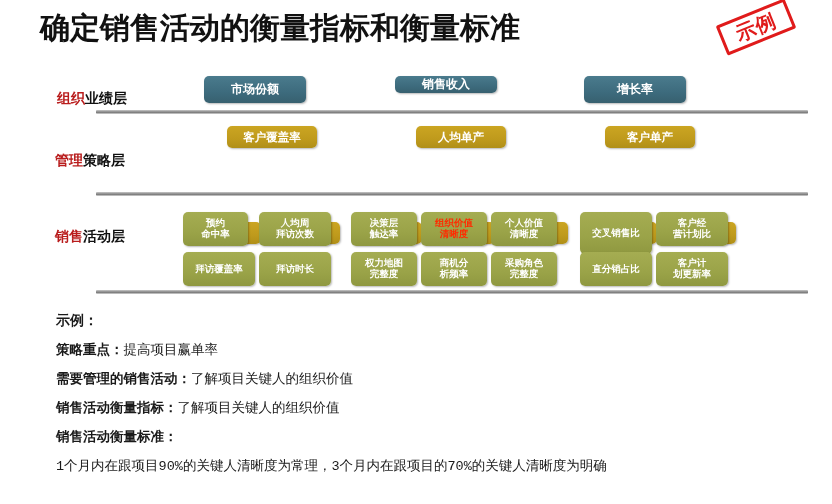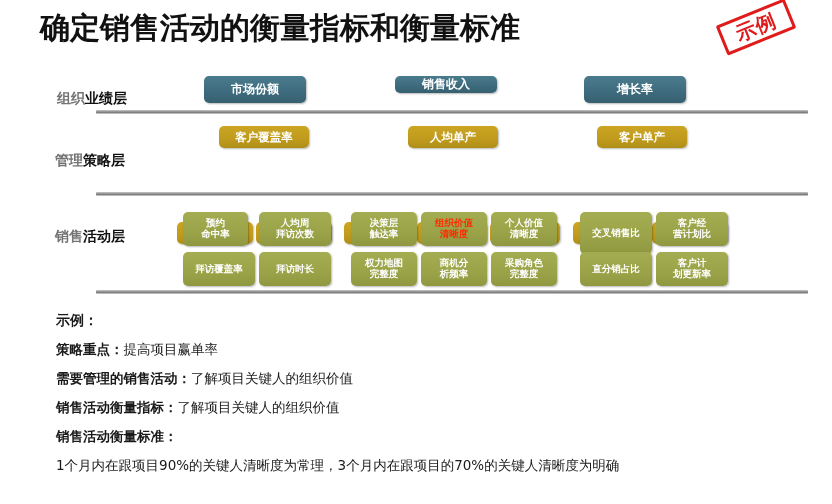--- a/index.html
+++ b/index.html
@@ -60,21 +60,21 @@
     height: 245px;
   }
 
   .layer-label {
     position: absolute;
     font-size: 14px;
     font-weight: bold;
     white-space: nowrap;
     color: #111111;
   }
-  .layer-label .hl { color: #737373; }
+  .layer-label .hl { color: #b91c1c; }
 
   
   .sep {
     position: absolute;
     height: 4px;
     background: linear-gradient(to bottom, #c9c9c9 0%, #8e8e8e 45%, #6f6f6f 55%, #d8d8d8 100%);
     border-radius: 1px;
   }
 
   
@@ -91,20 +91,21 @@
     line-height: 1.12;
     box-shadow: 1px 1px 2px rgba(0,0,0,0.28);
     padding: 1px 2px;
   }
   .box.teal {
     background: linear-gradient(to bottom, #4a7b8d 0%, #3d6b7d 60%, #37606f 100%);
     font-size: 12px;
   }
   .box.gold {
     background: linear-gradient(to bottom, #cba522 0%, #bf9a1c 60%, #b08f18 100%);
+    margin-left: 8px;
   }
   .box.gold.big { font-size: 11.5px; }
   .box.gold.small { font-size: 9px; }
   .box.olive {
     background: linear-gradient(to bottom, #a5ad52 0%, #9aa348 60%, #8f9840 100%);
     font-size: 9.5px;
   }
   .box.olive.alert { color: #ff2a00; }
 
   
@@ -123,20 +124,21 @@
   .note-line .lead {
     font-weight: bold;
   }
   .note-line.heading {
     font-weight: bold;
     font-size: 14px;
   }
   .note-line.final {
     font-weight: normal;
     margin-top: 8px;
+    font-family: Liberation Mono, monospace;
   }
 </style>
 </head>
 <body>
 
 <div class="title">确定销售活动的衡量指标和衡量标准</div>
 
 <div class="stamp">
   <span>示例</span>
 </div>

